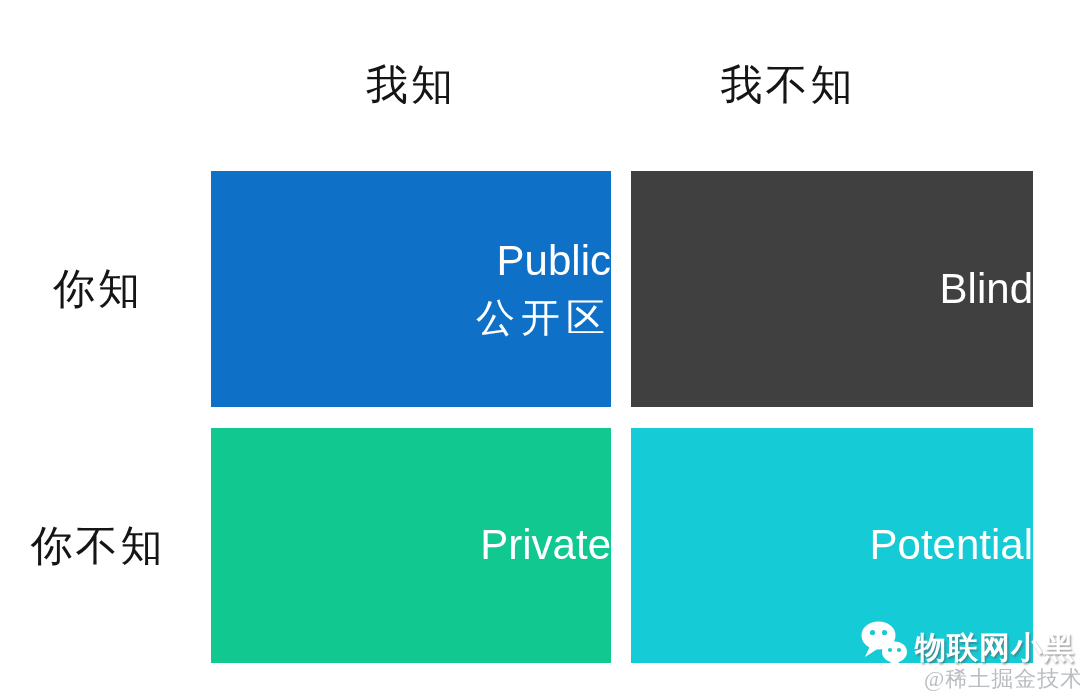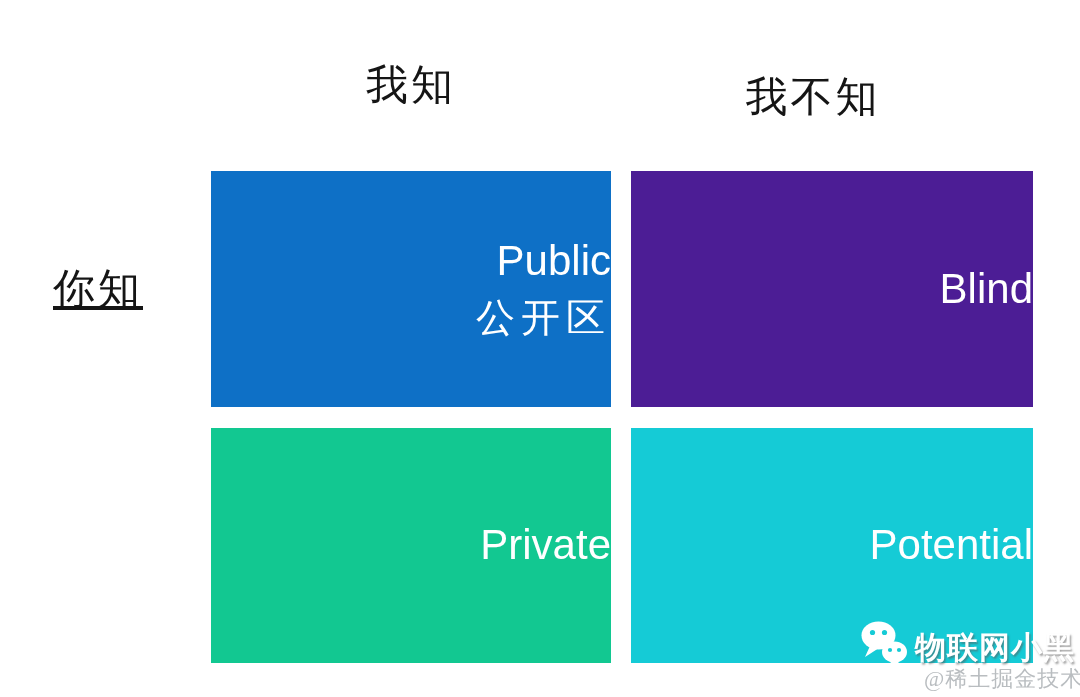--- a/index.html
+++ b/index.html
@@ -21,22 +21,22 @@
     font-family: "Liberation Serif", "DejaVu Serif", serif;
     font-size: 42px;
     line-height: 1;
     display: flex;
     align-items: center;
     justify-content: center;
     letter-spacing: 3px;
     white-space: nowrap;
   }
   .col-header-1 { left: 211px; top: 55px; width: 400px; height: 60px; }
-  .col-header-2 { left: 612px; top: 55px; width: 402px; height: 60px; margin-top: 12px; }
-  .row-header-1 { left: 0;     top: 171px; width: 196px; height: 236px; text-decoration: underline; }
+  .col-header-2 { left: 587px; top: 55px; width: 402px; height: 60px; }
+  .row-header-1 { left: 0;     top: 171px; width: 196px; height: 236px; }
   .row-header-2 { left: 0;     top: 428px; width: 196px; height: 235px; }
 
   
   .quadrant {
     position: absolute;
     display: flex;
     flex-direction: column;
     align-items: flex-end;
     justify-content: center;
     color: #ffffff;
@@ -94,27 +94,28 @@
 </style>
 </head>
 <body>
 
 <div class="canvas">
 
   <div class="axis-label col-header-1">我知</div>
   <div class="axis-label col-header-2">我不知</div>
 
   <div class="axis-label row-header-1">你知</div>
+  <div class="axis-label row-header-2">你不知</div>
 
   <div class="quadrant q-public" style="background-color: rgb(14, 112, 198);">
     <div class="en">Public</div>
     <div class="zh">公开区</div>
   </div>
 
-  <div class="quadrant q-blind" style="background-color: #4c1d95;">
+  <div class="quadrant q-blind" style="background-color: #404040;">
     <div class="en">Blind</div>
   </div>
 
   <div class="quadrant q-private" style="background-color: rgb(18, 200, 145);">
     <div class="en">Private</div>
   </div>
 
   <div class="quadrant q-potential" style="background-color: rgb(21, 203, 214); gap: 8px;">
     <div class="en">Potential</div>
   </div>

